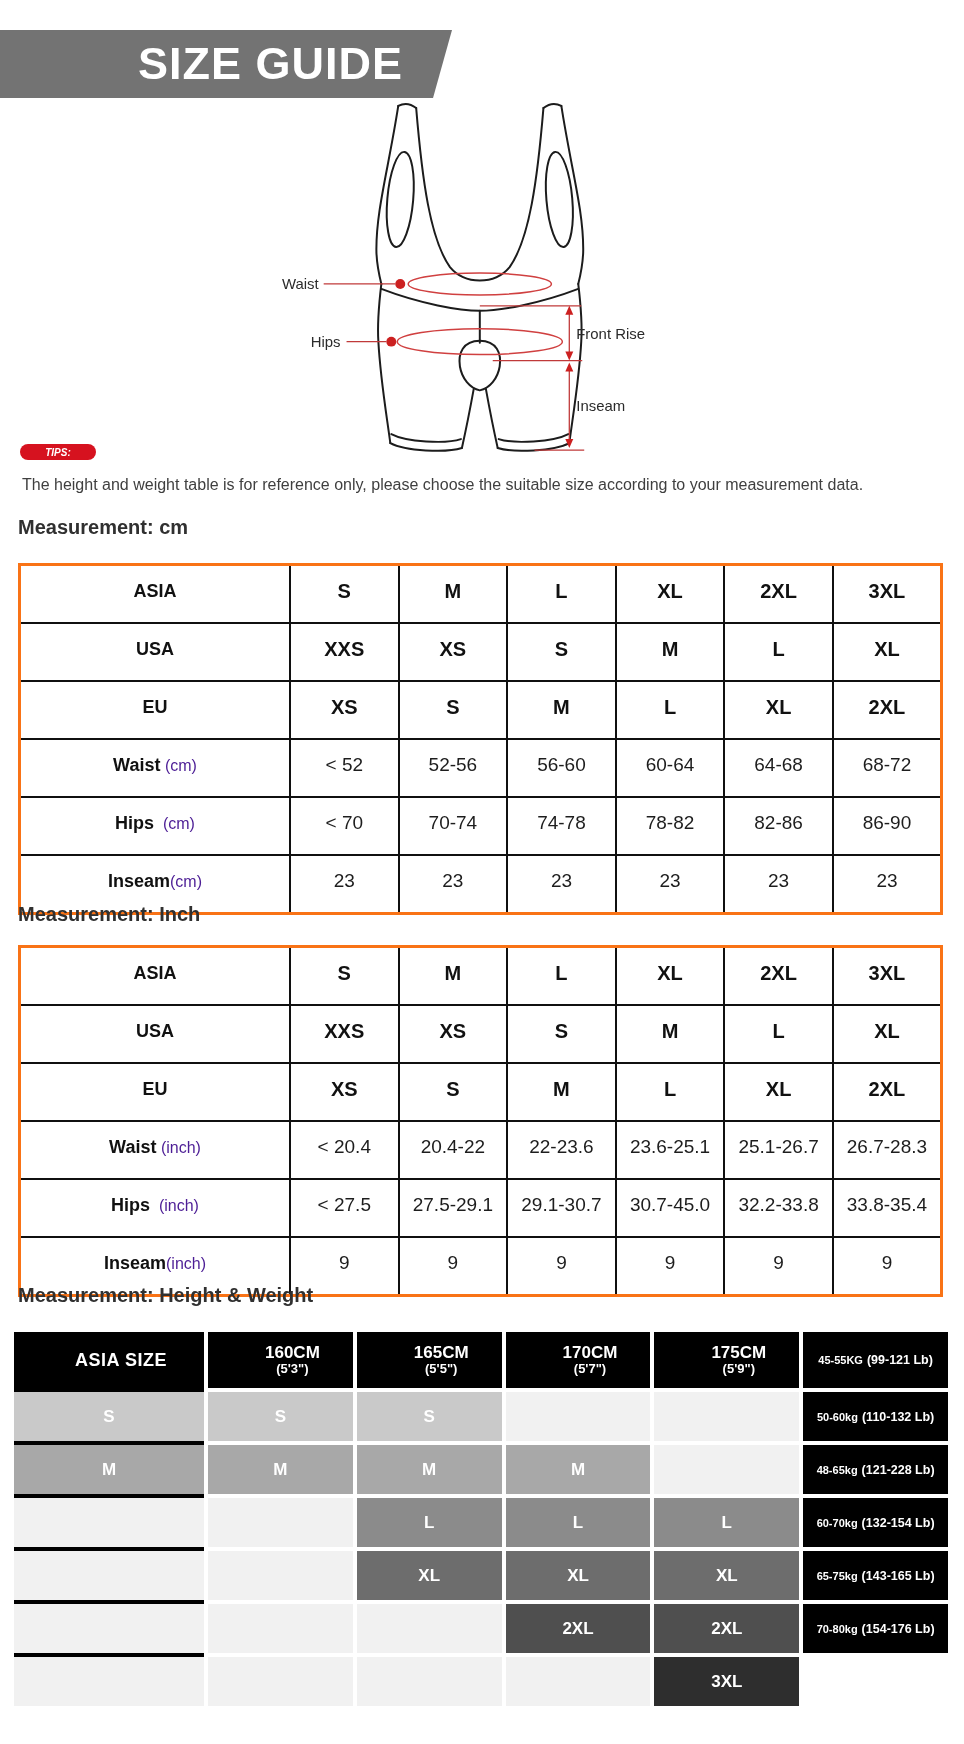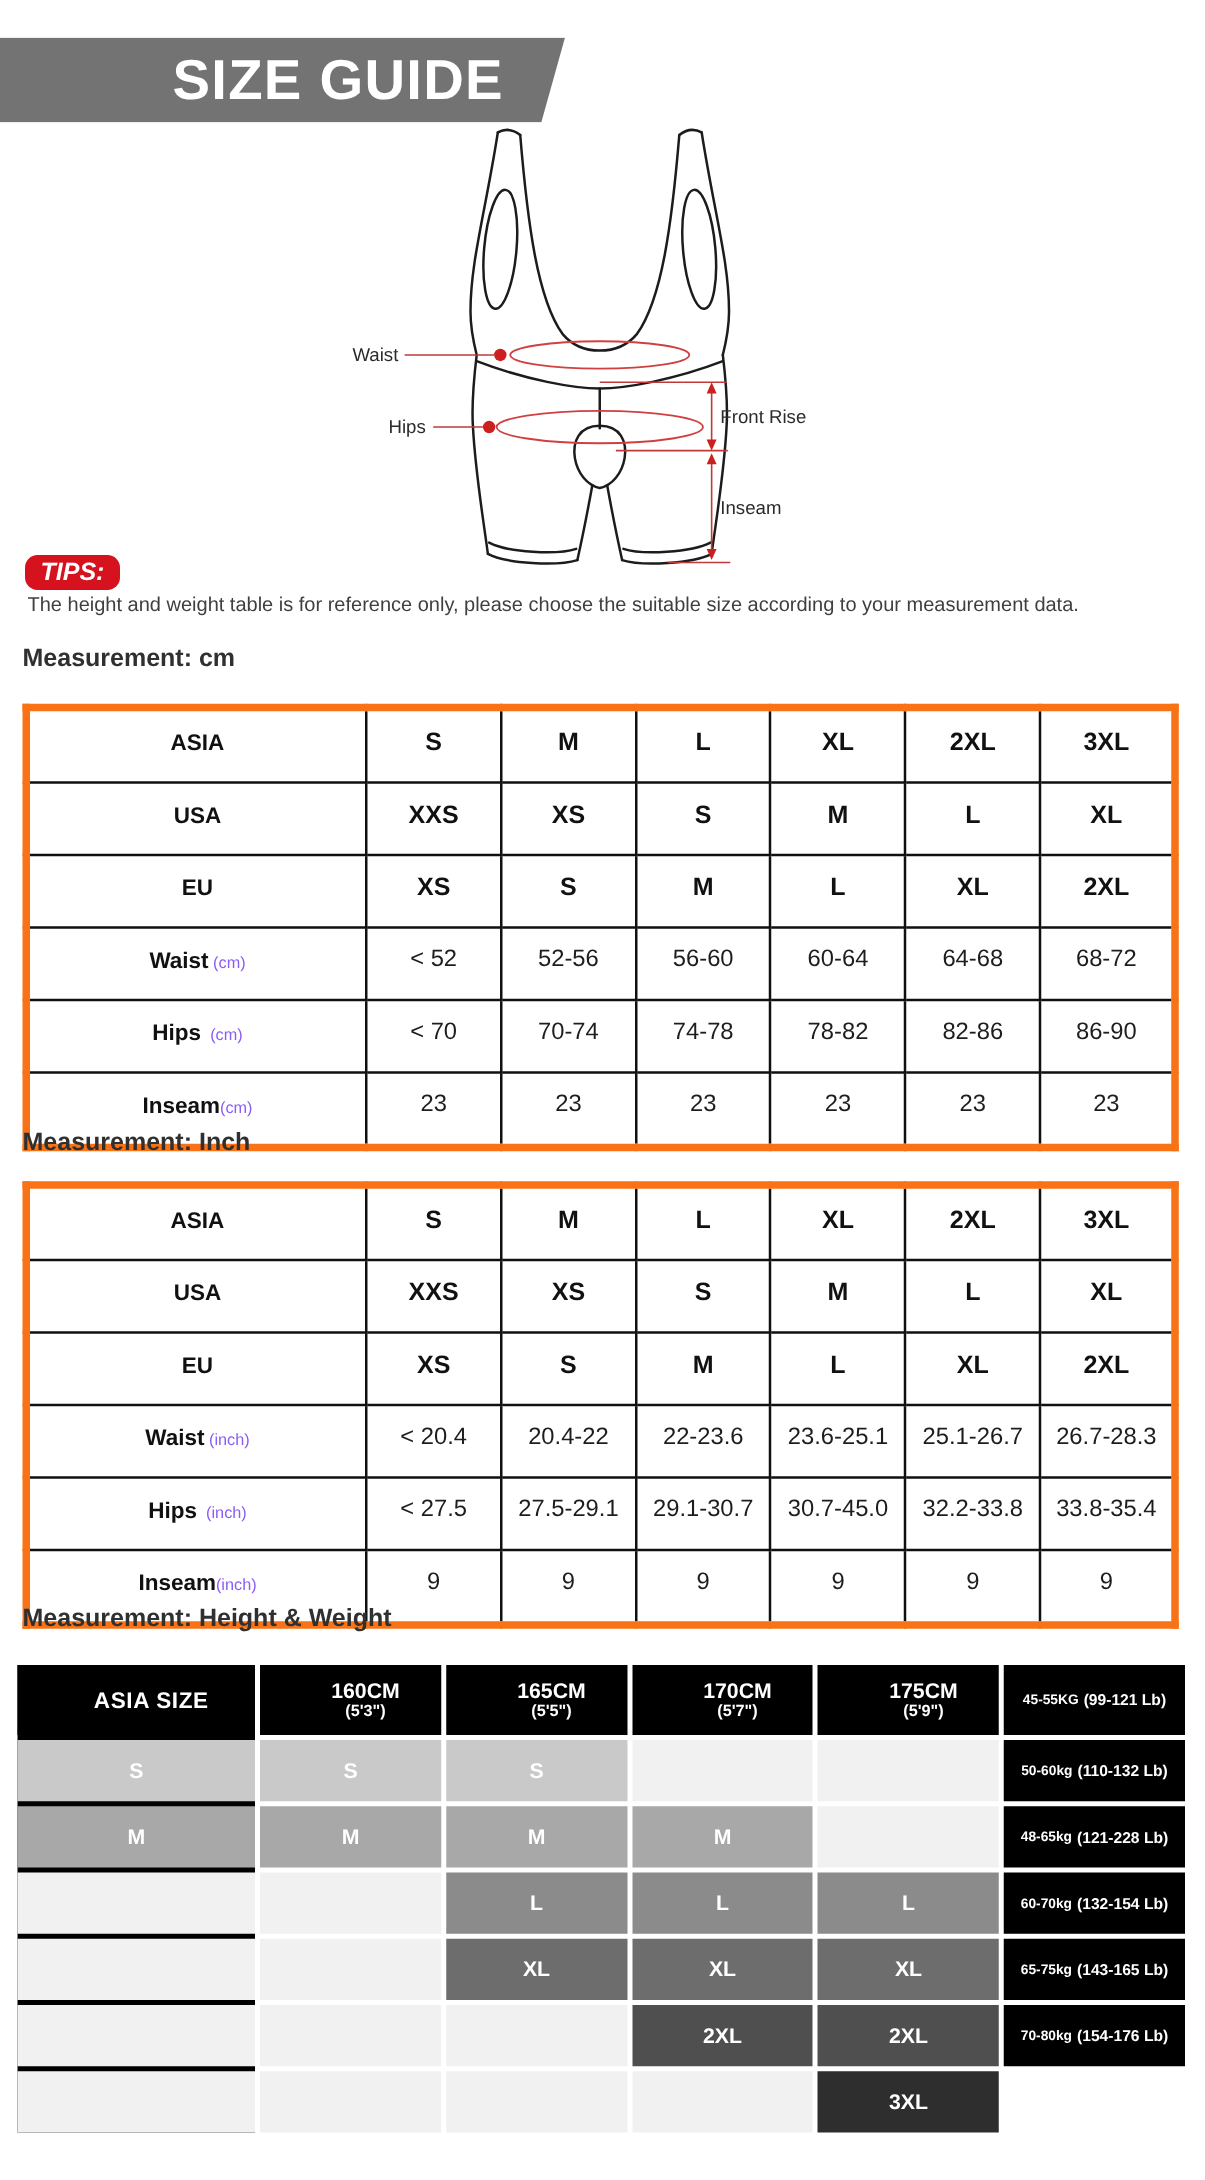--- a/index.html
+++ b/index.html
@@ -7,40 +7,40 @@
 
   
   .banner{position:absolute;left:0;top:30px;width:452px;height:68px;background:#737373;
     clip-path:polygon(0 0,100% 0,95.8% 100%,0 100%);display:flex;align-items:center;}
   .banner h1{margin:0 0 0 138px;font-size:45px;font-weight:bold;color:#fff;letter-spacing:1px;white-space:nowrap;}
 
   
   .diagram{position:absolute;left:230px;top:100px;width:430px;height:358px;}
 
   
-  .tips-badge{position:absolute;left:20px;top:444px;width:76px;height:28px;border-radius:10px;
-    display:flex;align-items:center;justify-content:center;color:#fff;font-weight:bold;font-style:italic;font-size:20px;}
+  .tips-badge{position:absolute;left:20px;top:444px;width:76px;height:16px;border-radius:10px;
+    display:flex;align-items:center;justify-content:center;color:#fff;font-weight:bold;font-style:italic;font-size:10px;}
   .tips-text{position:absolute;left:22px;top:476px;width:930px;font-size:16px;color:#3f3f3f;}
 
   
   .sec{position:absolute;left:18px;font-size:20px;font-weight:bold;color:#303030;}
   .sec.cm{top:516px}
   .sec.inch{top:903px}
   .sec.hw{top:1284px}
 
   
   table.size-table{position:absolute;left:18px;width:925px;border-collapse:collapse;table-layout:fixed;
-    border:6px solid #f97316;}
+    border:3px solid #f97316;}
   table.size-table.cm{top:563px}
   table.size-table.inch{top:945px}
   table.size-table th,table.size-table td{border:2px solid #101010;height:50px;text-align:center;
     vertical-align:middle;padding:0 2px 6px 2px;}
   table.size-table th{width:264px;white-space:pre;font-weight:normal;}
   table.size-table th .lb{font-weight:bold;font-size:18px;color:#111;}
-  table.size-table th .lr{font-size:13px;color:#8b5cf6;}
+  table.size-table th .lr{font-size:16px;color:#4c1d95;}
   table.size-table td.size{font-weight:bold;font-size:20px;color:#111;}
   table.size-table td.val{font-size:19px;color:#1d1d1d;}
 
   
   .hw-grid{position:absolute;left:14px;top:1332px;width:934px;display:grid;
     grid-template-columns:190px repeat(5,1fr);grid-template-rows:56px repeat(6,49px);gap:4px;
     background:linear-gradient(to right,#000 0 190px,#fff 190px);}
   .hw-h0,.hw-h{background:#000;color:#fff;display:flex;flex-direction:column;align-items:center;justify-content:center;padding-left:24px;}
   .hw-h0{font-size:18px;font-weight:bold;letter-spacing:.5px;}
   .hw-h .cm{font-size:17px;font-weight:bold;line-height:1.15;}

